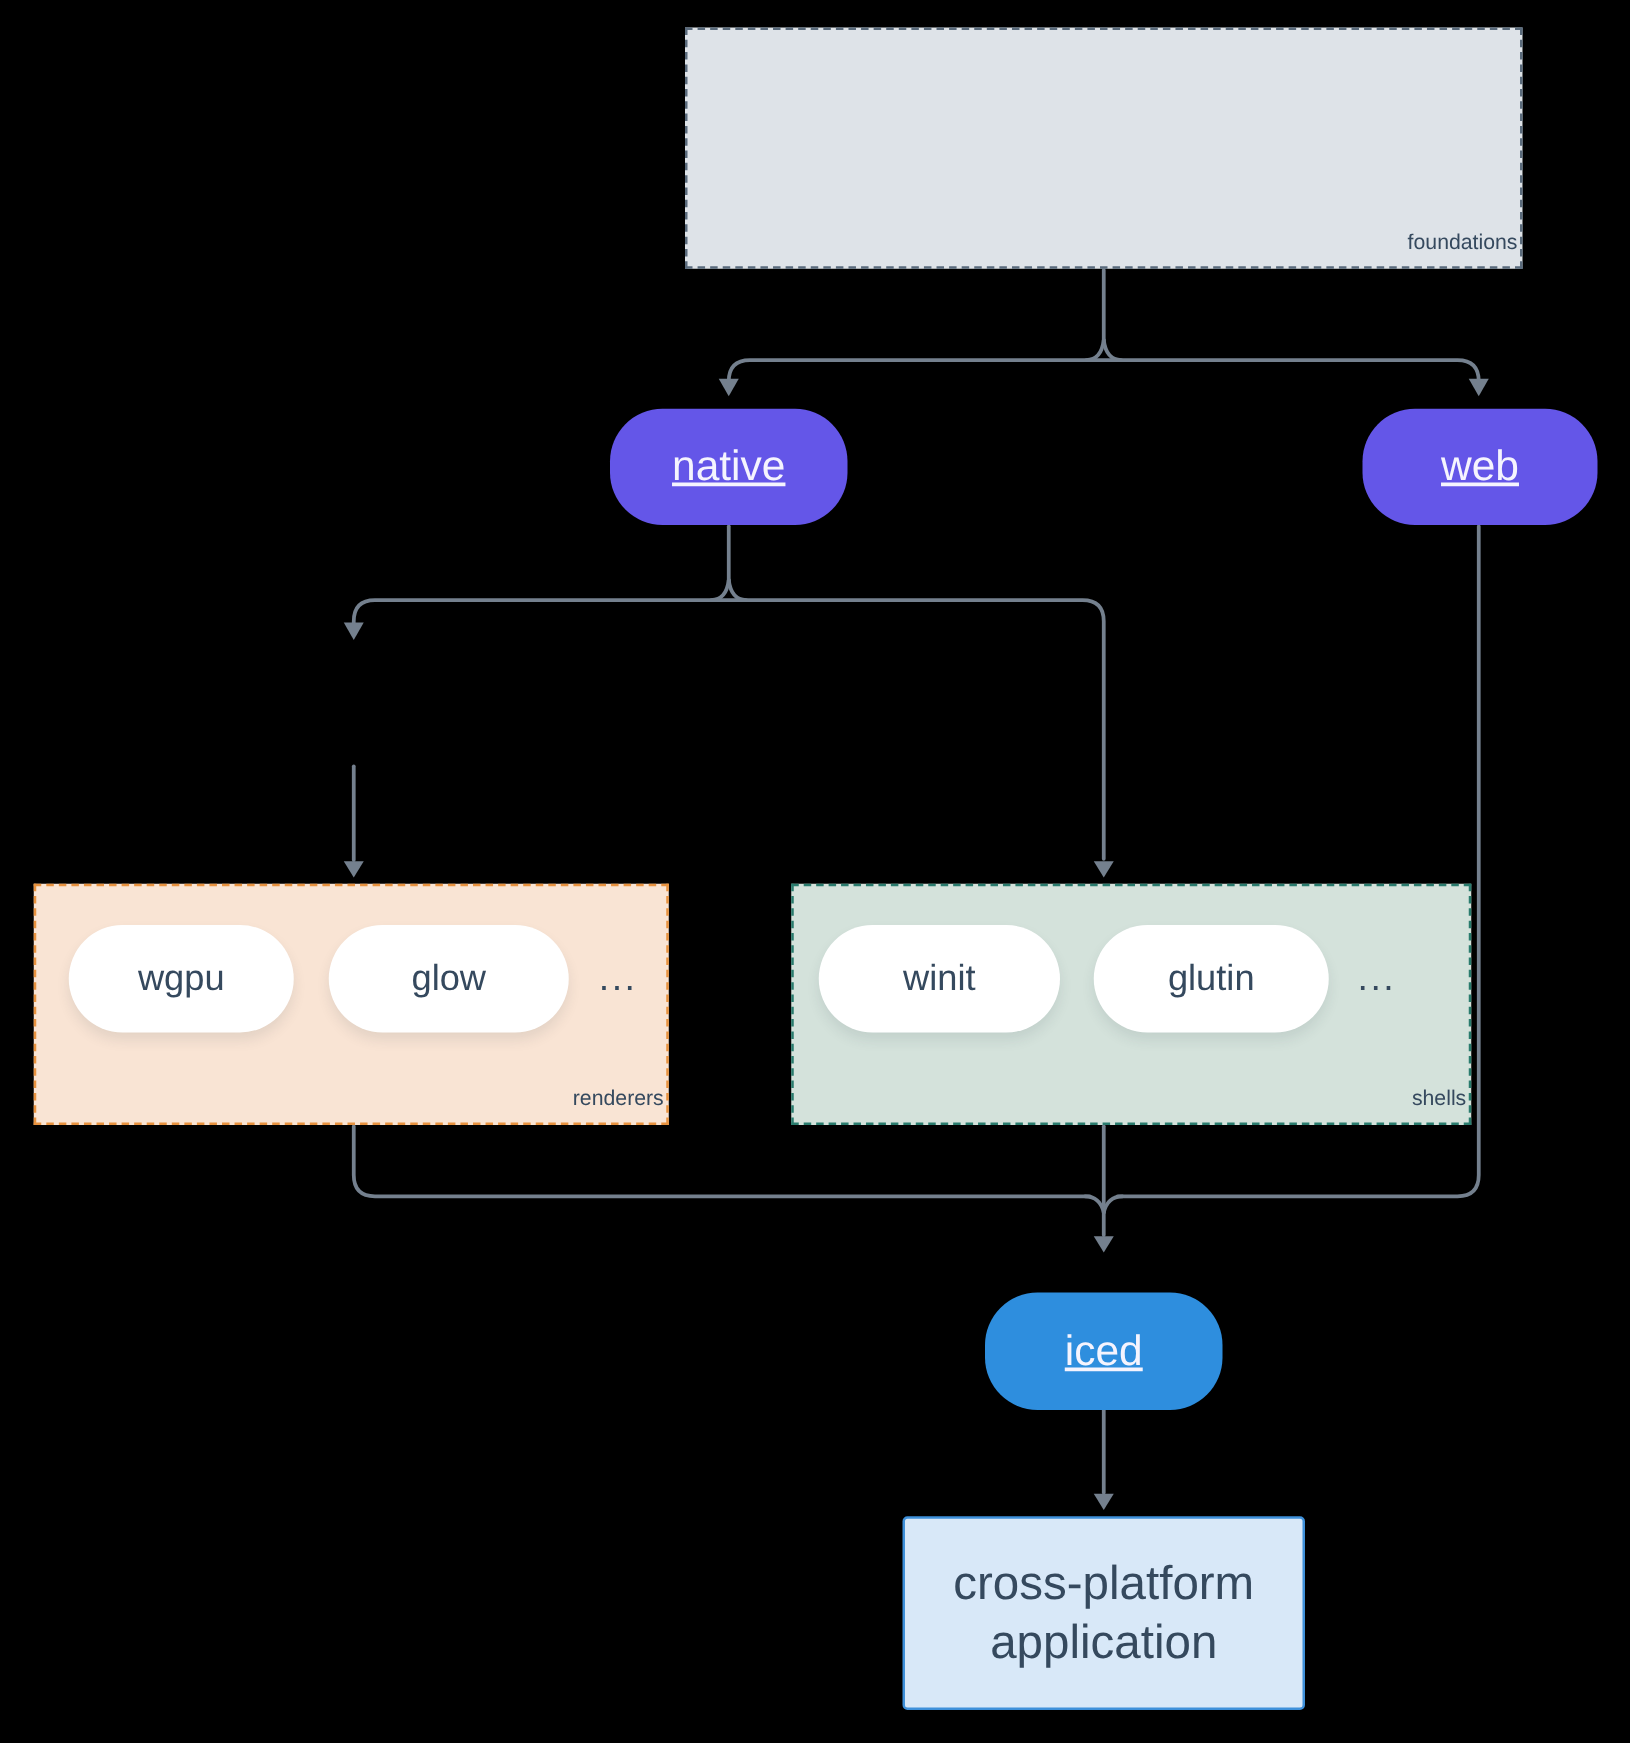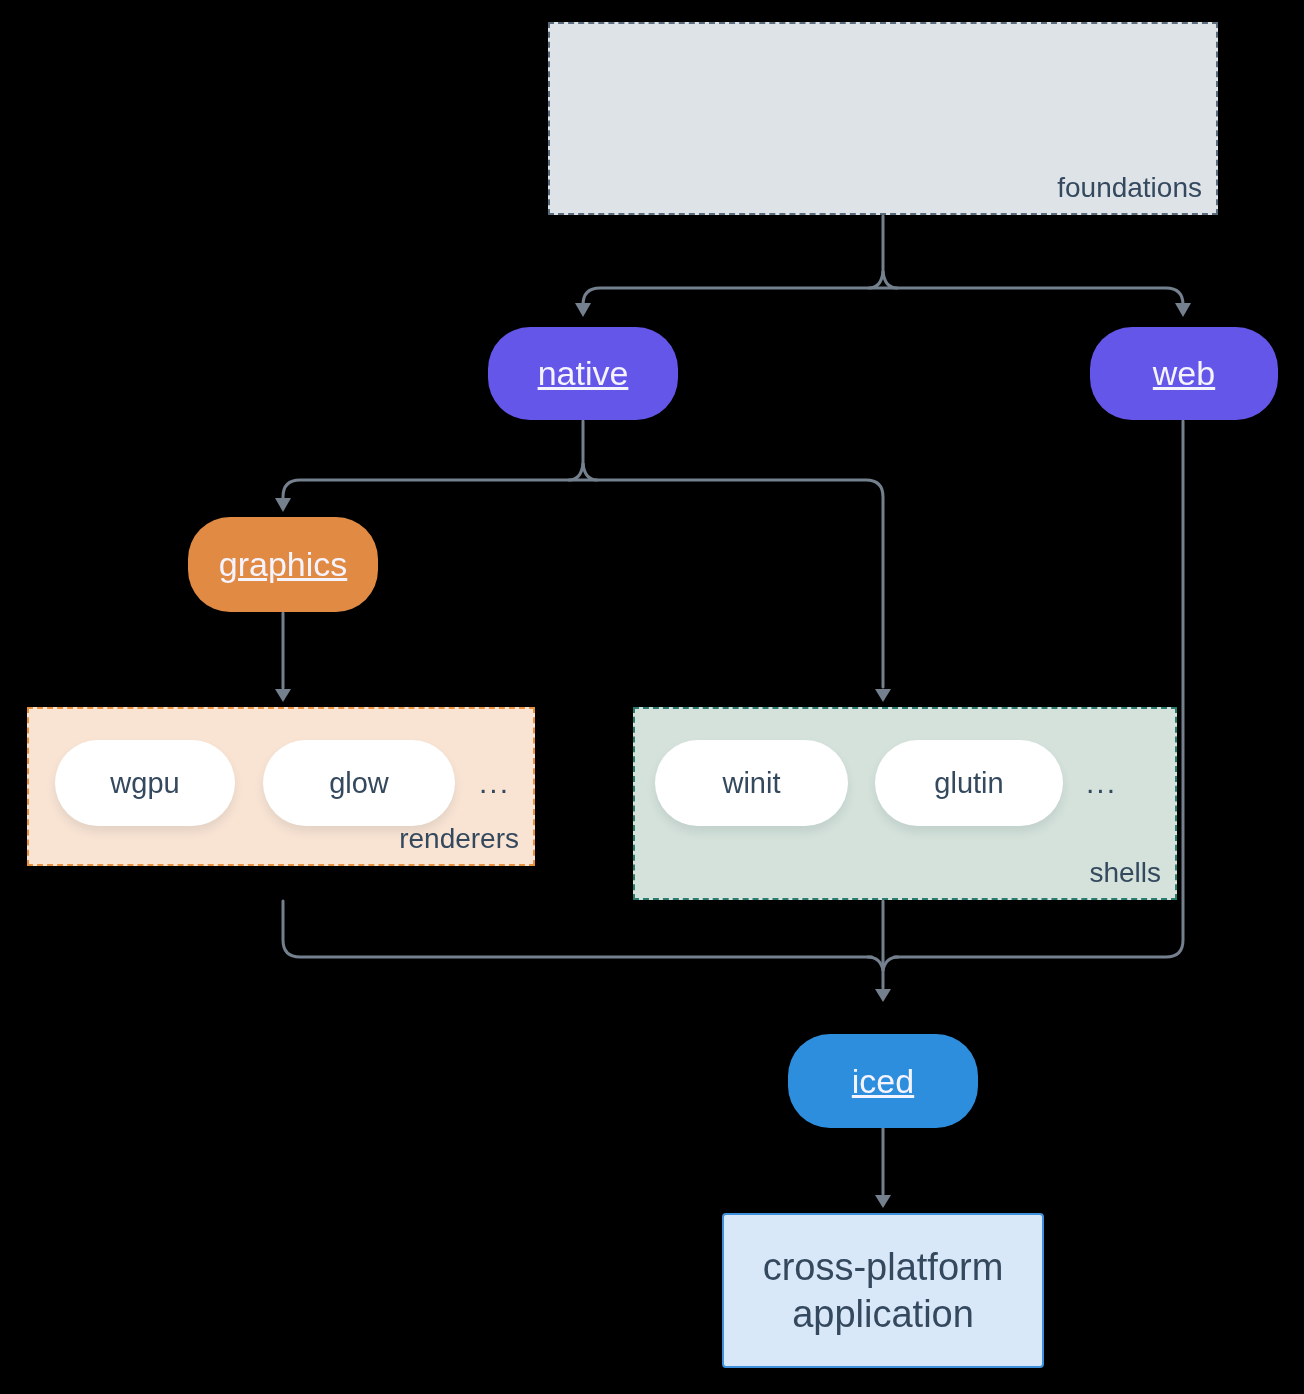--- a/index.html
+++ b/index.html
@@ -32,21 +32,21 @@
   .edges path{fill:none;stroke:var(--connector);stroke-width:3;stroke-linecap:round;}
   .edges polygon{fill:var(--connector);stroke:none;}
 
   .group{position:absolute;box-sizing:border-box;z-index:1;}
   .group-foundations{
     left:548px;top:22px;width:670px;height:193px;
     background:var(--foundations-bg);
     border:2px dashed var(--foundations-border);
   }
   .group-renderers{
-    left:27px;top:707px;width:508px;height:159px;
+    left:27px;top:707px;width:508px;height:193px;
     background:var(--renderers-bg);
     border:2px dashed var(--renderers-border);
   }
   .group-shells{
     left:633px;top:707px;width:544px;height:193px;
     background:var(--shells-bg);
     border:2px dashed var(--shells-border);
   }
   .pill-row{
     position:absolute;left:0;top:31px;
@@ -68,22 +68,22 @@
   }
   .w-core{width:192px;} .w-futures{width:187px;} .w-style{width:189px;}
   .w-wgpu{width:180px;} .w-glow{width:192px;}
   .w-winit{width:193px;} .w-glutin{width:188px;}
 
   .more-dots{
     font-size:30px;color:var(--text-dark);
     margin-left:-4px;letter-spacing:2px;
   }
   .group-label{
-    position:absolute;right:14px;bottom:9px;
-    font-size:28px;color:var(--text-dark);
+    position:absolute;right:2px;bottom:9px;
+    font-size:17px;color:var(--text-dark);
   }
 
   .node{
     position:absolute;z-index:1;
     display:flex;align-items:center;justify-content:center;
     font-size:34px;color:var(--text-light);
     border-radius:42px;box-sizing:border-box;text-decoration:underline;
   }
   .node-native{left:488px;top:327px;width:190px;height:93px;background:var(--purple);}
   .node-web{left:1090px;top:327px;width:188px;height:93px;background:var(--purple);}
@@ -136,21 +136,20 @@
     <polygon points="875,1195 891,1195 883,1208"></polygon>
   </svg>
 
   <div class="group group-foundations">
     <div class="group-label">foundations</div>
   </div>
 
   <div class="node node-native">native</div>
   <div class="node node-web">web</div>
 
-  <div class="node node-graphics">graphics</div>
 
   <div class="group group-renderers">
     <div class="pill-row">
       <div class="pill pill-white w-wgpu">wgpu</div>
       <div class="pill pill-white w-glow">glow</div>
       <span class="more-dots">...</span>
     </div>
     <div class="group-label">renderers</div>
   </div>
 

